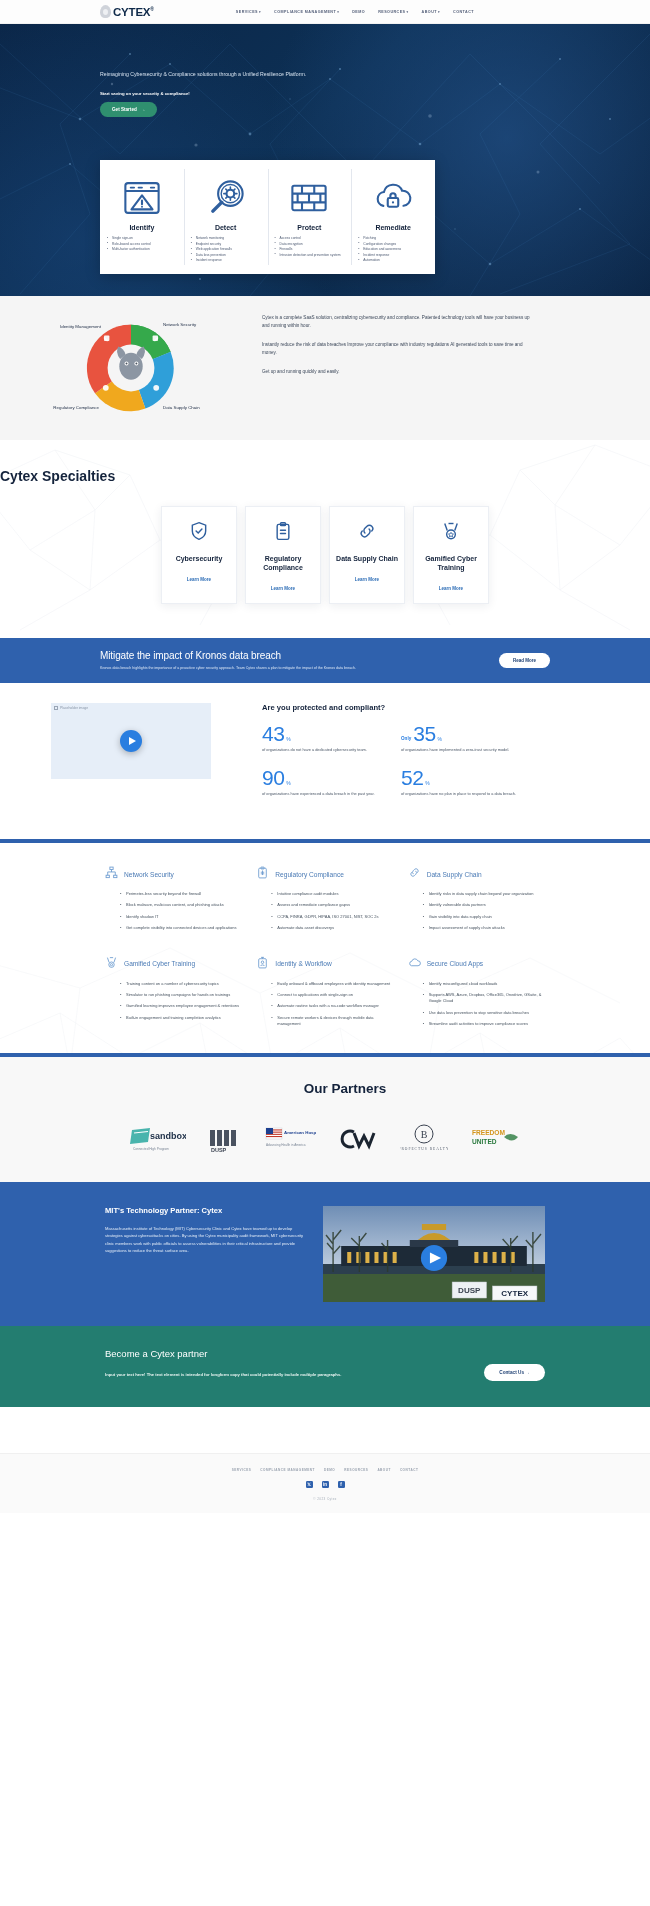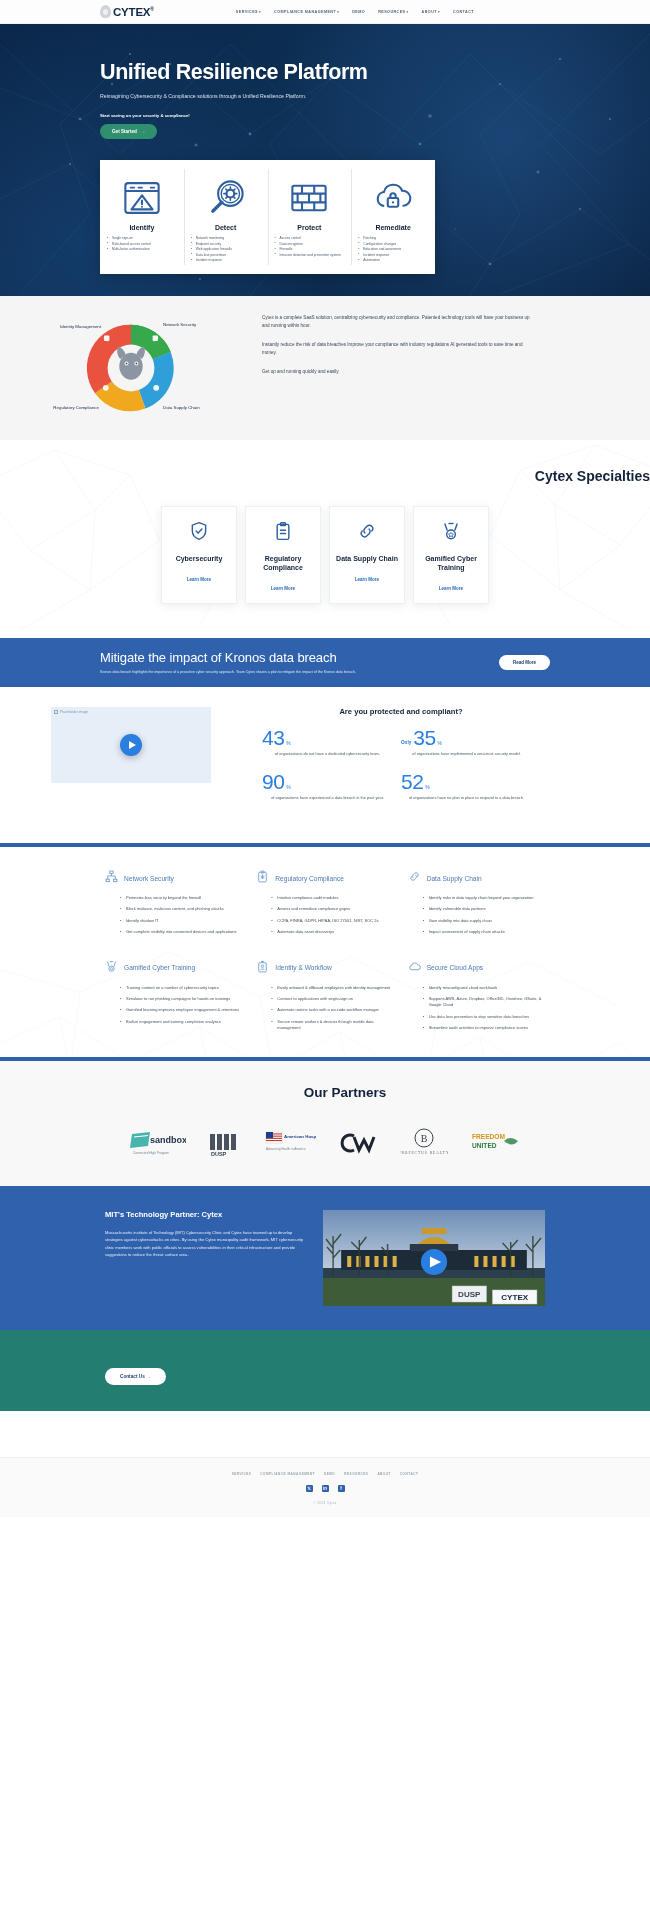--- a/index.html
+++ b/index.html
@@ -87,35 +87,35 @@
   .wl-im { left: -24px; top: 10px; text-align: right; }
   .wl-ns { right: -26px; top: 8px; text-align: left; }
   .wl-rc { left: -26px; bottom: 12px; text-align: right; }
   .wl-ds { right: -26px; bottom: 12px; text-align: left; }
   .intro-copy { flex: 1; padding-right: 112px; }
   .intro-copy p { font-size: 4.6px; color: #3b4759; line-height: 1.75; margin-bottom: 11px; }
 
   
   .spec { position: relative; background: #fff; padding: 28px 0 34px; overflow: hidden; }
   .spec-bg { position: absolute; inset: 0; opacity: .5; }
-  .spec h2 { position: relative; text-align: right; font-size: 14px; font-weight: 800; color: #14233c; }
+  .spec h2 { position: relative; text-align: left; font-size: 14px; font-weight: 800; color: #14233c; }
   .spec-row { position: relative; display: flex; gap: 8px; justify-content: center; margin-top: 22px; }
   .spec-card {
     width: 76px; background: #fff; border: 1px solid #eceff4;
     box-shadow: 0 2px 9px rgba(20,40,70,.08); padding: 14px 6px 12px; text-align: center;
   }
   .spec-card svg { width: 20px; height: 20px; }
   .spec-name { margin-top: 10px; font-size: 7px; font-weight: 700; color: #14233c; line-height: 1.25; }
   .spec-more { margin-top: 13px; font-size: 4.5px; font-weight: 700; color: #2a6bb5; cursor: pointer; }
 
   
   .kronos { background: #2f61ad; padding: 12px 0; }
   .kronos-in { width: 450px; margin: 0 auto; display: flex; align-items: center; }
   .kronos-txt { flex: 1; }
-  .kronos-txt h3 { font-size: 13px; font-weight: 400; color: #fff; letter-spacing: -.1px; }
+  .kronos-txt h3 { font-size: 10px; font-weight: 400; color: #fff; letter-spacing: -.1px; }
   .kronos-txt p { margin-top: 5px; font-size: 3.6px; color: #dbe6f5; line-height: 1.6; max-width: 260px; }
   .btn-white {
     background: #fff; color: #1d3f73; border: none; border-radius: 10px;
     padding: 5px 14px; font-size: 4.5px; font-weight: 700; cursor: pointer; white-space: nowrap;
   }
 
   
   .stats { background: #fff; padding: 20px 0 28px; display: flex; }
   .vid-wrap { width: 262px; display: flex; justify-content: center; }
   .vid {
@@ -126,21 +126,21 @@
   .vid .phbox { width: 4px; height: 4px; border: .6px solid #9aa6b6; }
   .play {
     position: absolute; left: 50%; top: 50%; transform: translate(-50%,-50%);
     width: 22px; height: 22px; border-radius: 50%; background: #2a7ee0;
     box-shadow: 0 2px 7px rgba(0,0,0,.28); cursor: pointer;
   }
   .play:after {
     content: ""; position: absolute; left: 8.5px; top: 6.5px;
     border-left: 7px solid #fff; border-top: 4.5px solid transparent; border-bottom: 4.5px solid transparent;
   }
-  .stats-side { flex: 1; padding-right: 110px; text-align: center; }
+  .stats-side { flex: 1; padding-right: 110px; }
   .stats-side h3 { font-size: 7.6px; font-weight: 700; color: #14233c; margin-bottom: 12px; }
   .stat-grid { display: flex; flex-wrap: wrap; }
   .stat { width: 50%; margin-bottom: 14px; padding-right: 8px; }
   .stat-num { display: flex; align-items: flex-end; gap: 2px; }
   .stat-only { font-size: 4.6px; font-weight: 700; color: #2a7ee0; margin-bottom: 3px; }
   .stat-big { font-size: 21px; font-weight: 400; color: #2a7ee0; line-height: .95; letter-spacing: -.5px; }
   .stat-pct { font-size: 5px; color: #2a7ee0; margin-bottom: 2px; }
   .stat-lbl { margin-top: 3px; font-size: 3.9px; color: #4b5767; line-height: 1.65; }
 
   
@@ -254,21 +254,20 @@
     </g>
     <g fill="#cfe6fb" opacity="0.5">
       <circle cx="196" cy="121" r="1.6"></circle>
         <circle cx="430" cy="92" r="1.8"></circle>
         <circle cx="318" cy="138" r="1.4"></circle>
       <circle cx="538" cy="148" r="1.5"></circle>
         <circle cx="112" cy="60" r="1.2"></circle>
     </g>
   </svg>
   <div class="hero-inner">
-    <h1>Unified Resilience Platform</h1>
     <div class="hero-sub">Reimagining Cybersecurity &amp; Compliance solutions through a Unified Resilience Platform.</div>
     <div class="hero-kicker">Start saving on your security &amp; compliance!</div>
     <button class="btn-green">
       <span>Get Started</span>
       <span>→</span>
     </button>
   </div>
 
   <div class="pillars">
 
@@ -817,20 +816,24 @@
           <rect x="168" y="80" width="44" height="14" fill="#f6f8fa" stroke="#c7ccd3" stroke-width=".5"></rect>
           <text x="190" y="90" text-anchor="middle" font-family="Liberation Sans, sans-serif" font-size="8" font-weight="700" fill="#14233c">CYTEX</text>
         </g>
       </svg>
     </div>
   </div>
 </div>
 
 <div class="cta">
   <div class="cta-in">
+    <div class="cta-txt">
+      <h3>Become a Cytex partner</h3>
+      <p>Input your text here! The text element is intended for longform copy that could potentially include multiple paragraphs.</p>
+    </div>
     <button class="btn-cta">
       <span>Contact Us</span>
       <span>→</span>
     </button>
   </div>
 </div>
 
 <div class="gap"></div>
 
 <div class="footer">

